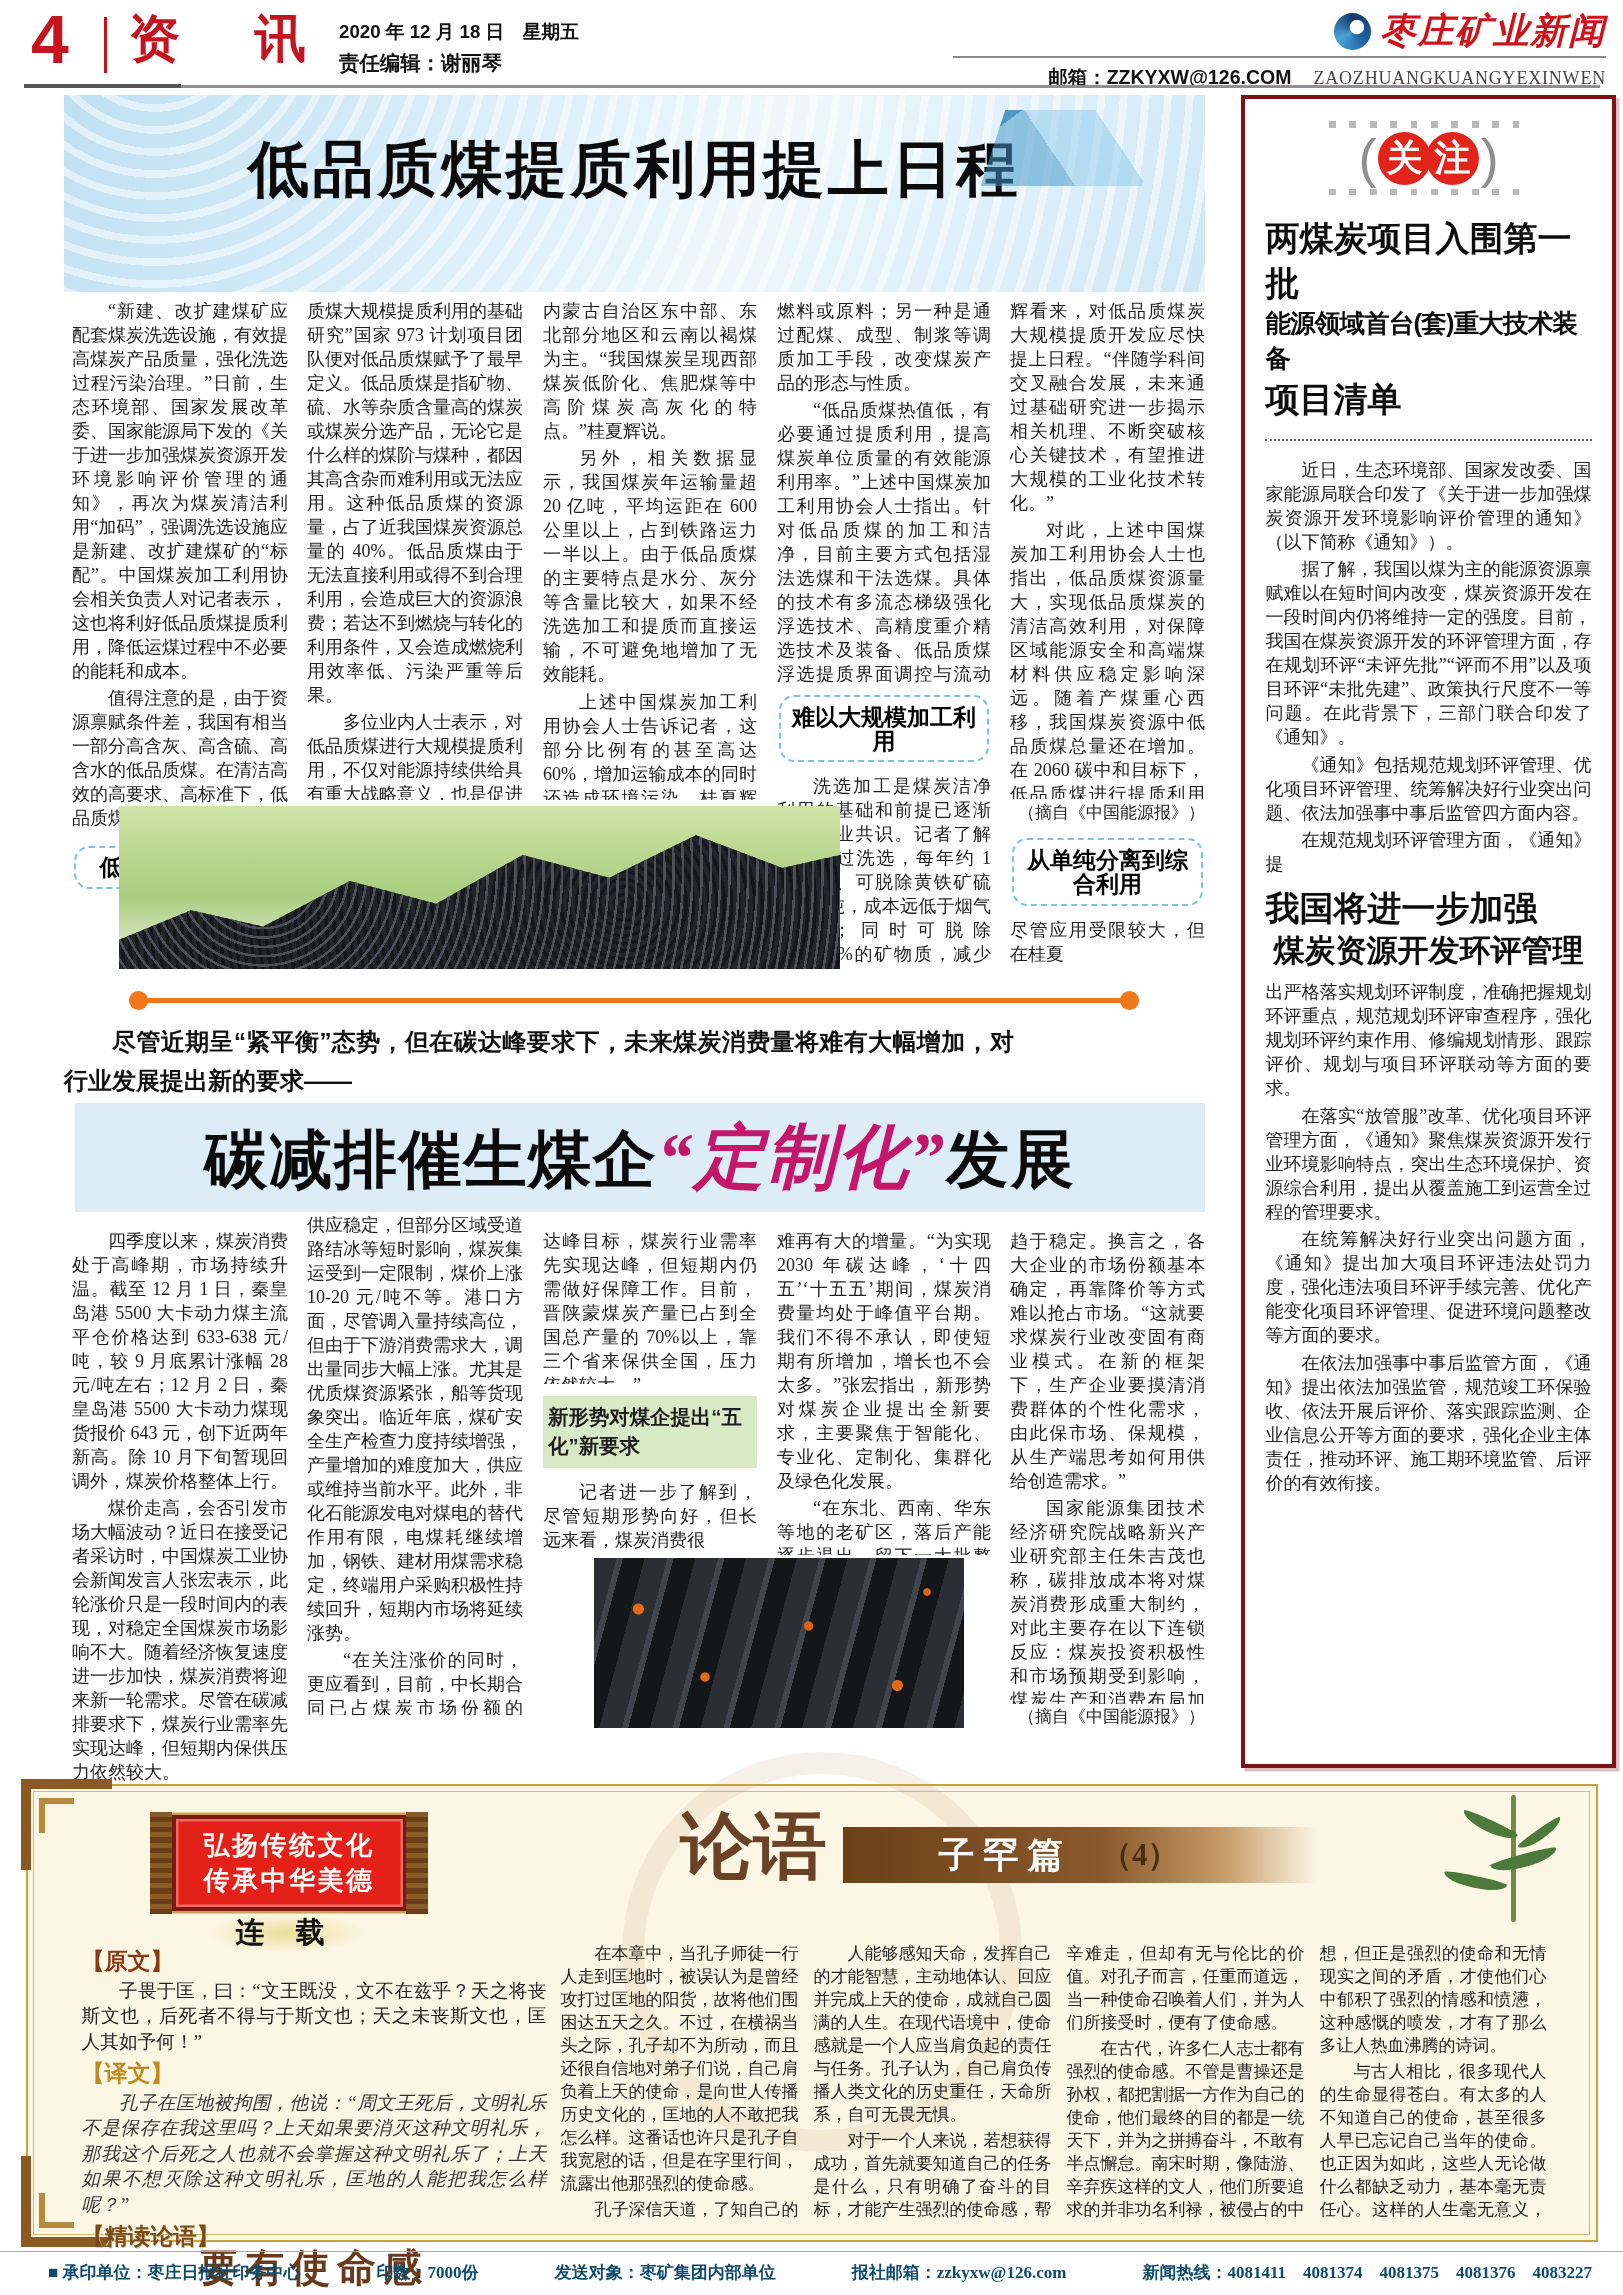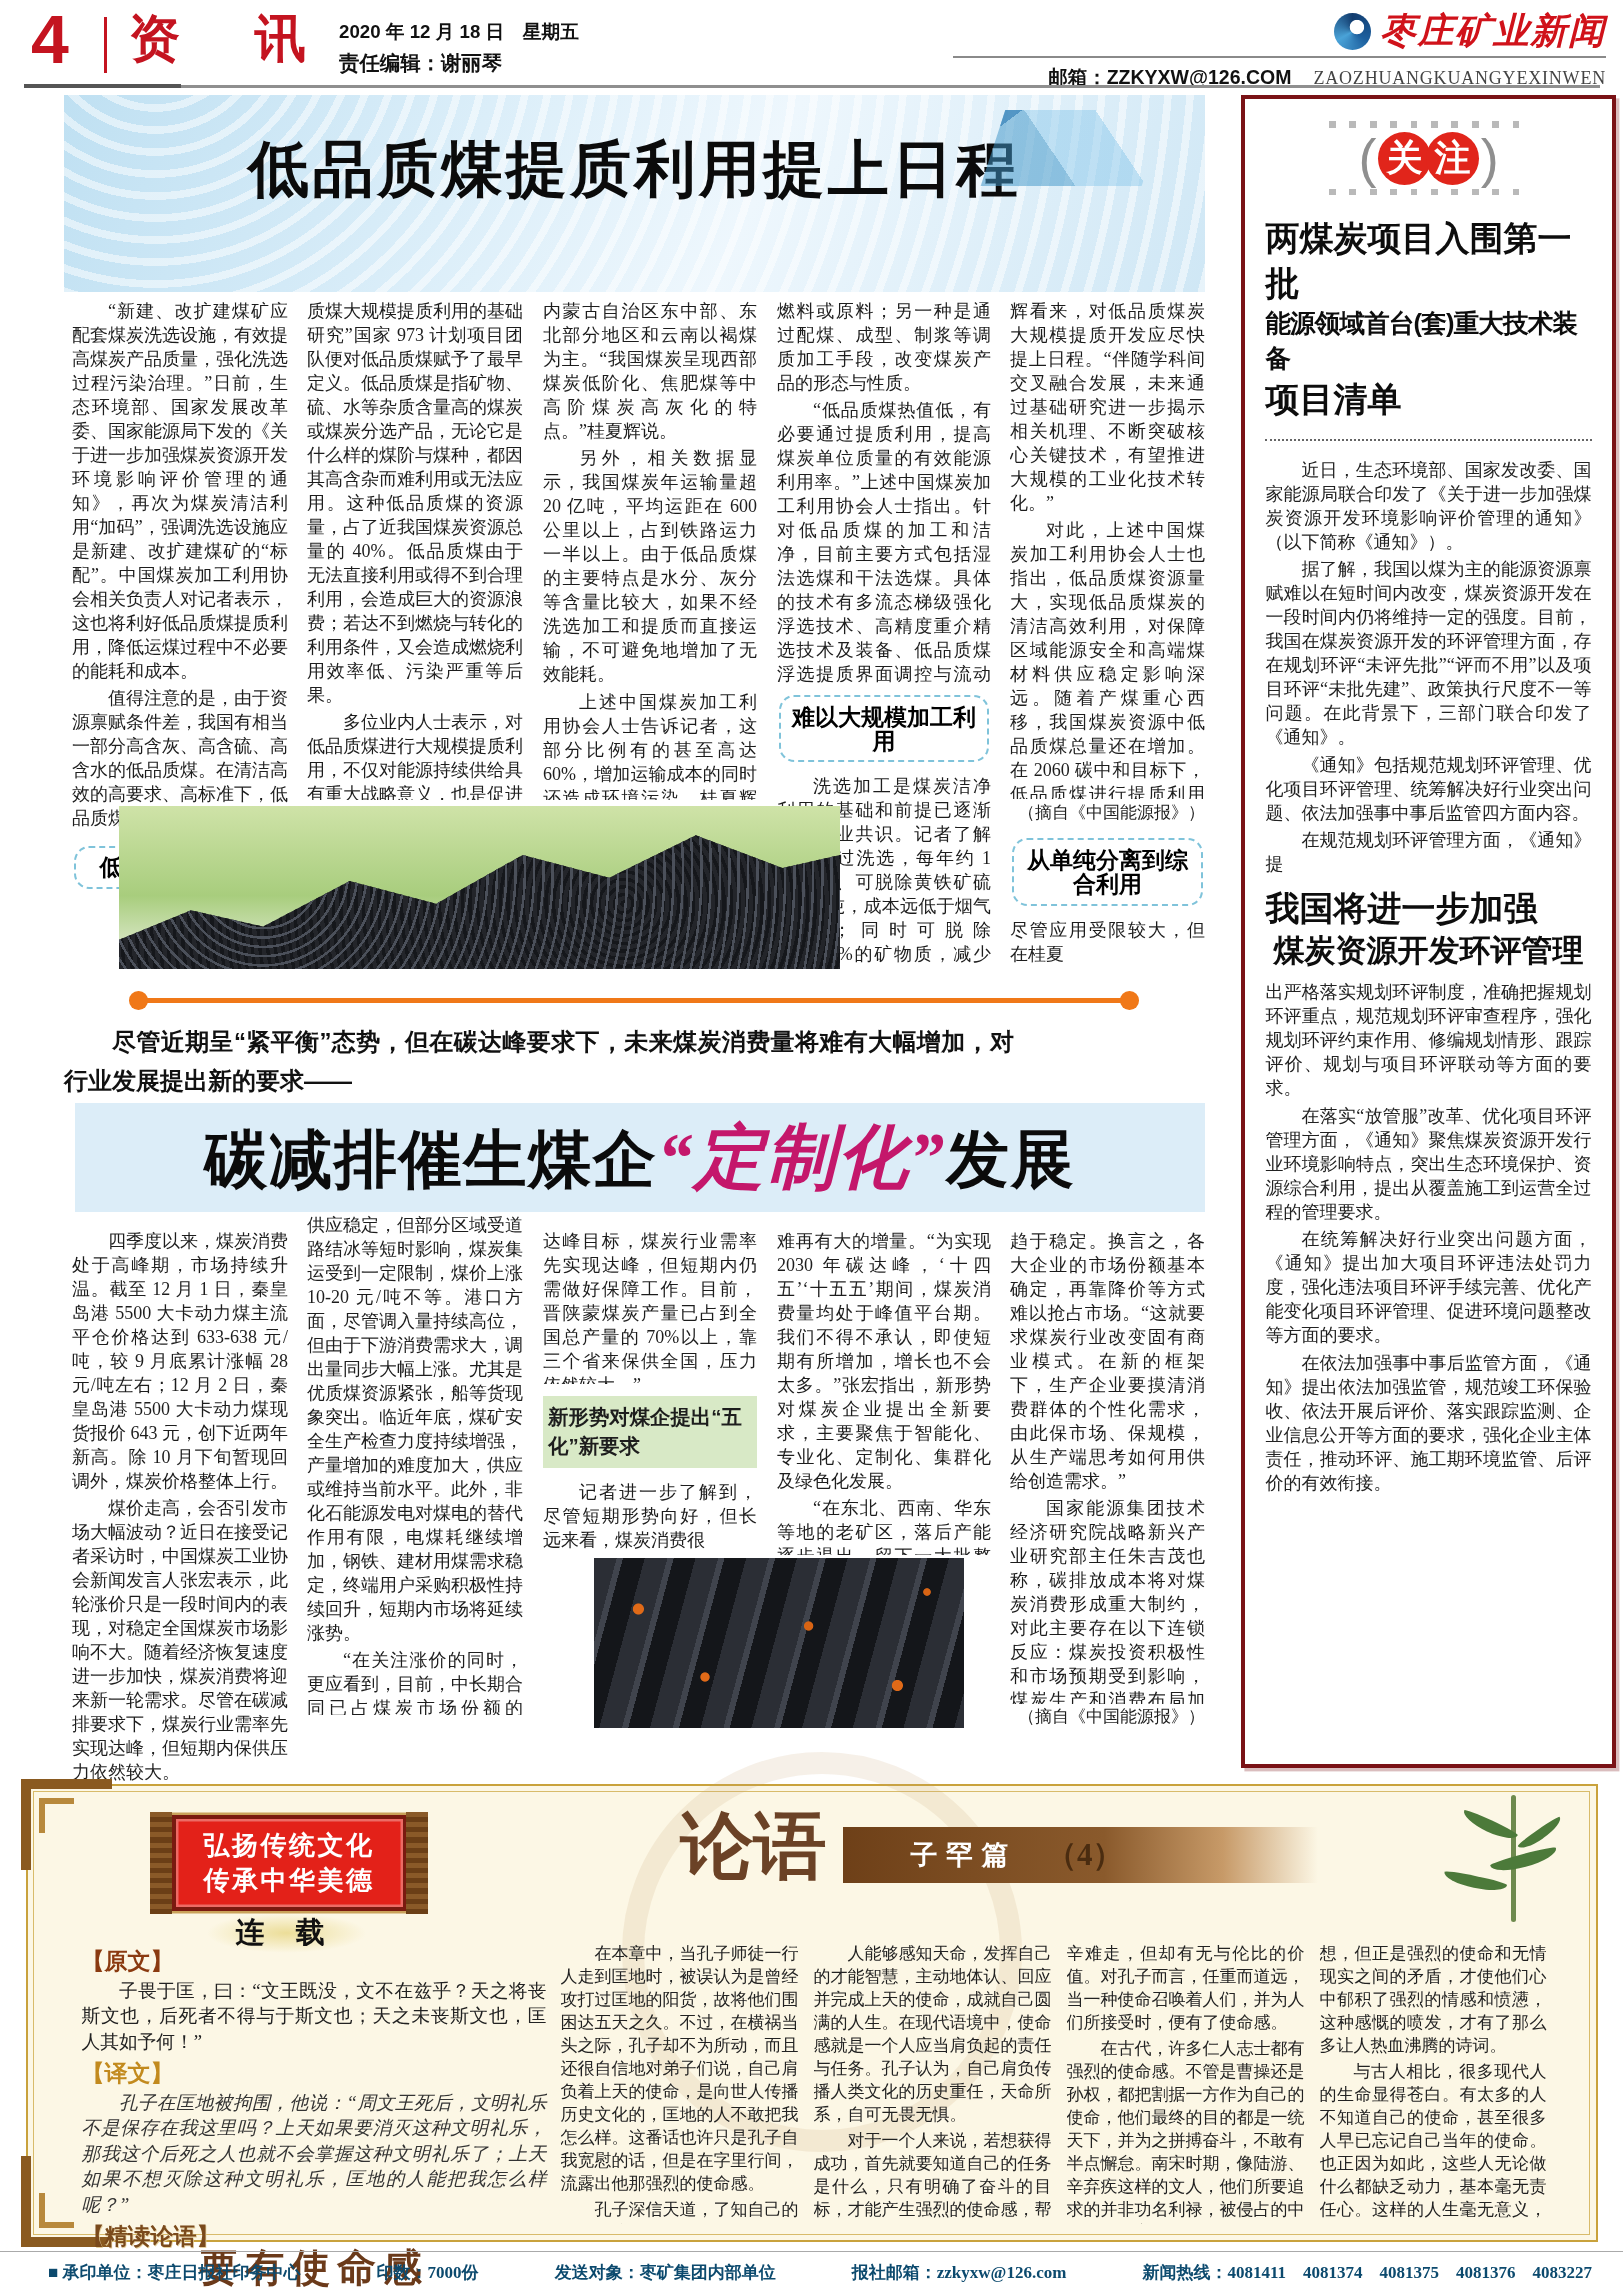--- a/index.html
+++ b/index.html
@@ -122,21 +122,21 @@
      background:repeating-linear-gradient(180deg,#8a5a28 0 5.1px,#6b3f16 5.1px 10.2px);}
   .plaque::before{left:-25.5px;} .plaque::after{right:-25.5px;}
   .plaque div{color:#fff;font-weight:900;font-size:26px;letter-spacing:2.5px;line-height:1.35;}
   .serial{position:absolute;left:178px;top:127px;width:161px;text-align:center;font-size:29px;
      font-weight:900;letter-spacing:12px;color:#111;
      background:radial-gradient(ellipse at center,rgba(222,200,90,.55),transparent 70%);}
 
   .ly-title{position:absolute;left:653px;top:24px;font-size:73px;font-weight:900;color:#6b4226;line-height:1;}
   .ly-bar{position:absolute;left:815px;top:41px;width:475px;height:56px;display:flex;align-items:center;
      background:linear-gradient(90deg,#6e4018 0%,#8a5a2c 55%,#c79a68 80%,rgba(199,154,104,0) 100%);}
-  .ly-chapter{color:#fff;font-size:27px;font-weight:900;letter-spacing:8.5px;margin-left:68px;}
+  .ly-chapter{color:#fff;font-size:36px;font-weight:900;letter-spacing:8.5px;margin-left:96px;}
   .ly-issue{color:#4a2c10;font-size:31px;font-weight:bold;margin-left:29px;}
   .ly-ring{position:absolute;left:594px;top:-34px;width:356px;height:356px;border-radius:50%;
      border:22px solid rgba(196,160,110,.16);pointer-events:none;}
 
   .ly-label{font-family:"Liberation Sans",sans-serif;font-weight:900;font-size:23px;margin:6.8px 0 3.4px 0;}
   .c-yw{color:#8a3a10;} .c-yi{color:#c28a1e;} .c-jd{color:#7a4a1c;text-shadow:0.8px 0.8px 0 #e6d1a0;}
   .ly-left{position:absolute;left:54px;top:156px;width:465px;font-size:18.7px;line-height:25.5px;}
   .ly-left .para{margin-bottom:1.7px;}
   .yiwen{font-style:italic;color:#333;}
   .jd-title{text-align:center;font-family:"Liberation Sans",sans-serif;font-weight:900;

